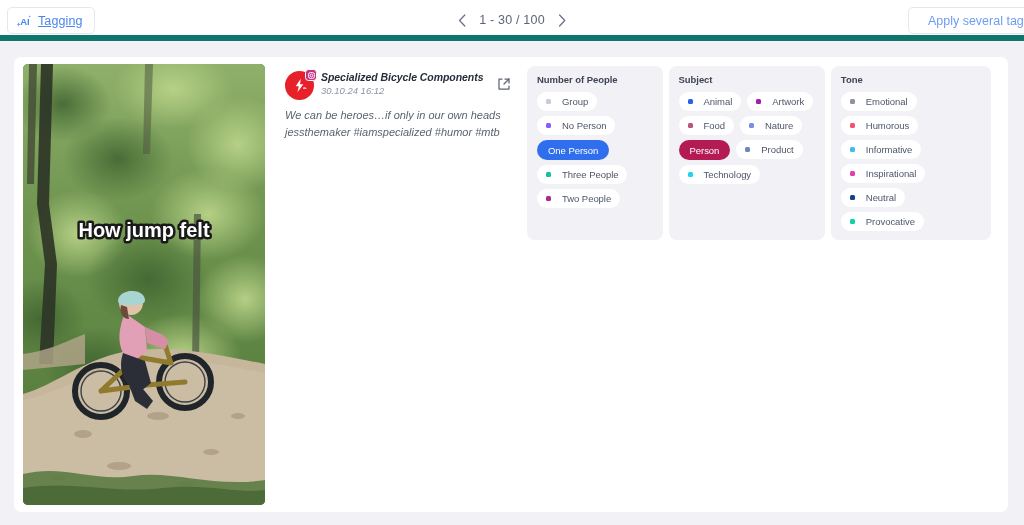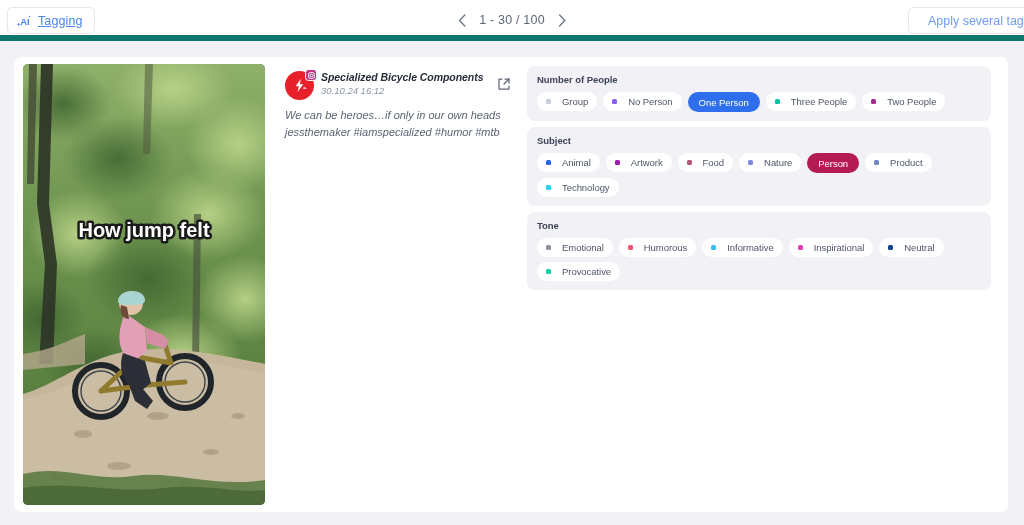--- a/index.html
+++ b/index.html
@@ -106,21 +106,21 @@
   .ext-link svg { width: 14px; height: 14px; display: block; }
   .caption {
     margin-top: 4px; font-size: 11px; line-height: 17px;
     color: #5b6373; width: 224px;
   }
 
   
   .tagcol {
     position: absolute; left: 513px; top: 9px;
     width: 464px;
-    display: flex; flex-direction: column; gap: 6px;
+    display: flex; flex-direction: row; gap: 6px;
   }
   .taggroup {
     background: #f1f1f6; border-radius: 8px;
     padding: 8px 10px 9px 10px;
   }
   .taggroup .glabel {
     font-size: 9.5px; font-weight: bold; color: #3e4457;
     margin-bottom: 7px; letter-spacing: -.05px;
   }
   .pills { display: flex; flex-wrap: wrap; gap: 5px 6px; }

